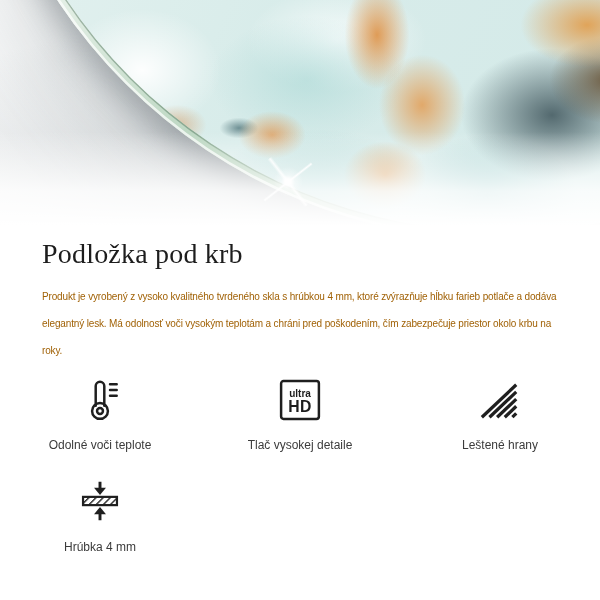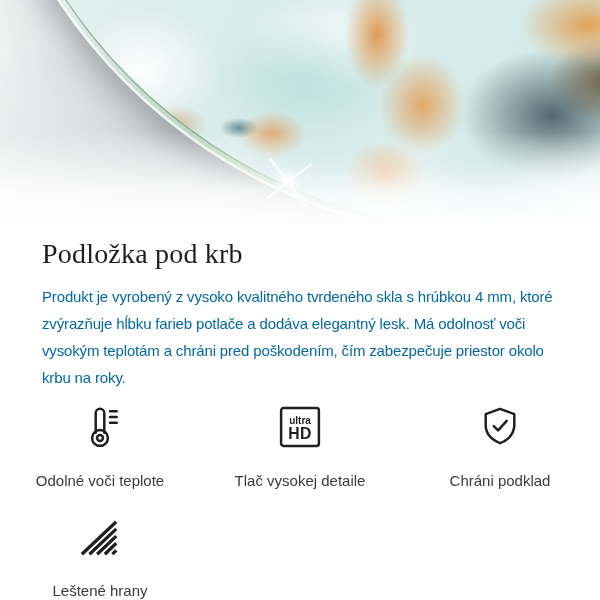--- a/index.html
+++ b/index.html
@@ -40,28 +40,28 @@
   .sparkle::before{content:"";position:absolute;inset:0;
     background:
       radial-gradient(circle at 50% 50%, rgba(255,255,255,1) 0 3px, rgba(255,255,255,.4) 7px, rgba(255,255,255,0) 15px),
       linear-gradient(0deg, transparent 47%, rgba(255,255,255,.95) 50%, transparent 53%),
       linear-gradient(90deg, transparent 45.5%, rgba(255,255,255,.85) 50%, transparent 54.5%);}
 
   
   .content{padding:0 40px 0 42px;}
   h1{margin:0;padding-top:2px;font-family:"Liberation Serif","DejaVu Serif",serif;
     font-weight:400;font-size:28px;line-height:36px;color:#1d1d1d;letter-spacing:.2px;}
-  .desc{margin:11px 0 0;max-width:548px;font-size:15px;line-height:27px;
-    letter-spacing:-.15px;color:#0369a1;}
+  .desc{margin:11px 0 0;max-width:548px;font-size:10px;line-height:27px;
+    letter-spacing:-.15px;color:#a16207;}
 
   
   .features{margin-top:7px;display:grid;grid-template-columns:repeat(3,1fr);row-gap:20px;}
   .feature{display:flex;flex-direction:column;align-items:center;}
   .icon-box{height:50px;display:flex;align-items:flex-end;justify-content:flex-end;}
-  .f-label{margin-top:25px;font-size:15px;color:#3b3b3b;line-height:15px;}
+  .f-label{margin-top:17px;font-size:12px;color:#3b3b3b;line-height:15px;}
   .ic{stroke:#1f1f1f;fill:none;stroke-width:2.6;}
   .ultra-top{font-size:10.5px;font-weight:bold;fill:#1d1d1d;
     font-family:"Liberation Sans",sans-serif;}
   .ultra-hd{font-size:16.5px;font-weight:bold;fill:#1d1d1d;letter-spacing:.5px;
     font-family:"Liberation Sans",sans-serif;}
 </style>
 </head>
 <body>
 
 <div class="hero">
@@ -96,38 +96,47 @@
     <div class="icon-box">
       <svg width="42" height="42" viewBox="0 0 44 44">
         <rect class="ic" x="2.2" y="2.2" width="39.6" height="39.6" rx="2.5" stroke-width="3.2"></rect>
         <text class="ultra-top" x="22" y="18.5" text-anchor="middle">ultra</text>
         <text class="ultra-hd" x="22" y="35" text-anchor="middle">HD</text>
       </svg>
     </div>
     <div class="f-label">Tlač vysokej detaile</div>
   </div>
 
-  <div class="feature">
-    <div class="icon-box">
-      <svg width="42" height="42" viewBox="0 0 44 44">
-        <path class="ic" stroke-linejoin="round" d="M22,3 L37,8.5 L37,20 C37,29.5 30.5,35.5 22,39 C13.5,35.5 7,29.5 7,20 L7,8.5 Z"></path>
-        <path class="ic" stroke-width="2.9" stroke-linecap="round" stroke-linejoin="round" d="M15.5,21 l4.5,4.5 l9,-10"></path>
-      </svg>
-    </div>
-    <div class="f-label">Chráni podklad</div>
-  </div>
 
 
   <div class="feature">
     <div class="icon-box">
       <svg width="42" height="40" viewBox="0 0 44 40">
         <path d="M3,37 L39,3" stroke="#1f1f1f" stroke-width="3.4" fill="none"></path>
         <path d="M11,37 L39,10.5" stroke="#1f1f1f" stroke-width="3.4" fill="none"></path>
         <path d="M19,37 L39,18" stroke="#1f1f1f" stroke-width="3.4" fill="none"></path>
         <path d="M27,37 L39,25.5" stroke="#1f1f1f" stroke-width="3.4" fill="none"></path>
         <path d="M35,37 L39,33" stroke="#1f1f1f" stroke-width="3.4" fill="none"></path>
       </svg>
     </div>
     <div class="f-label">Leštené hrany</div>
   </div>
 
+  <div class="feature">
+    <div class="icon-box">
+      <svg width="44" height="44" viewBox="0 0 48 48">
+        <defs>
+          <pattern id="hatch" width="5.5" height="5.5" patternUnits="userSpaceOnUse" patternTransform="rotate(45)">
+            <rect width="5.5" height="5.5" fill="#fff"></rect>
+            <line x1="0" y1="0" x2="0" y2="5.5" stroke="#1f1f1f" stroke-width="3"></line>
+          </pattern>
+        </defs>
+        <path d="M24,3 L24,10" stroke="#1f1f1f" stroke-width="3.2" fill="none"></path>
+        <polygon points="17.5,9.5 30.5,9.5 24,17.5" fill="#1f1f1f"></polygon>
+        <rect x="5.5" y="19.5" width="37" height="9" fill="url(#hatch)" stroke="#1f1f1f" stroke-width="2.4"></rect>
+        <polygon points="17.5,38.5 30.5,38.5 24,30.5" fill="#1f1f1f"></polygon>
+        <path d="M24,45 L24,38" stroke="#1f1f1f" stroke-width="3.2" fill="none"></path>
+      </svg>
+    </div>
+    <div class="f-label">Hrúbka 4 mm</div>
+  </div>
 
 </div>
 
 </body></html>

